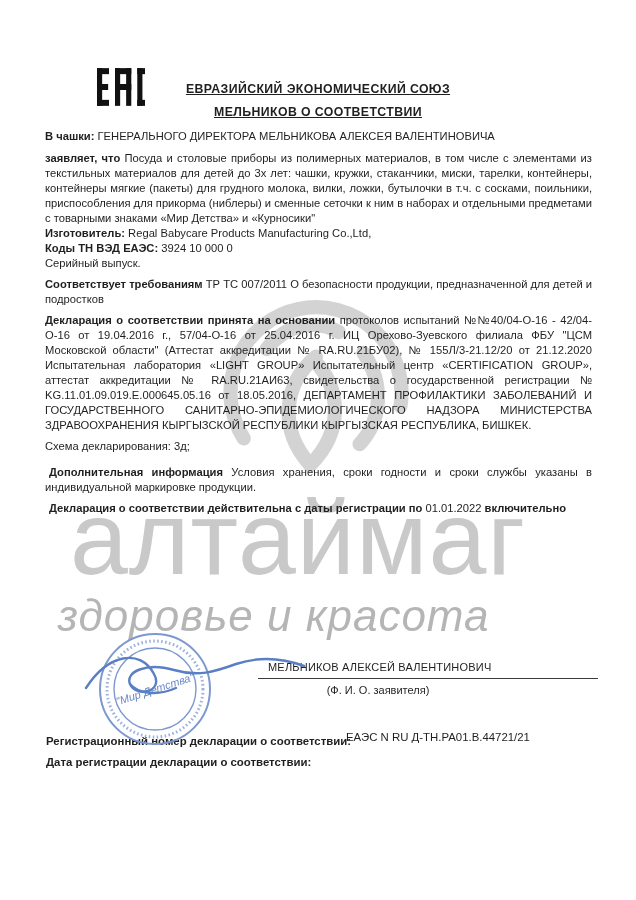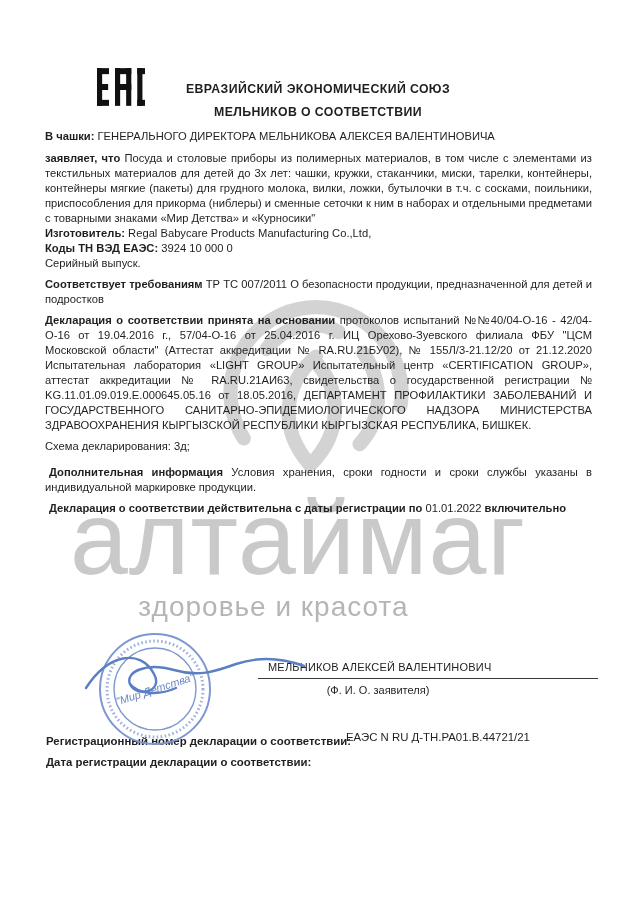--- a/index.html
+++ b/index.html
@@ -3,25 +3,25 @@
 <meta charset="utf-8">
 <style>
   html,body{margin:0;padding:0;background:#ffffff;}
   .page{position:relative;width:636px;height:900px;background:#ffffff;overflow:hidden;
         font-family:"Liberation Sans","DejaVu Sans",sans-serif;color:#1f1f1f;}
   
   .wm{position:absolute;z-index:0;pointer-events:none;}
   .wm-emblem{left:208px;top:294px;}
   .wm-brand{left:70px;top:486px;font-size:104px;font-weight:normal;color:#c9c9c9;
             line-height:1;letter-spacing:1px;white-space:nowrap;}
-  .wm-tagline{left:0;top:591px;width:547px;text-align:center;font-size:28px;
-              color:#b5b5b5;letter-spacing:1px;}
+  .wm-tagline{left:0;top:591px;width:547px;text-align:center;font-size:44px;
+              color:#b5b5b5;letter-spacing:1px;font-style:italic;}
   
   .eac-logo{position:absolute;left:97px;top:66px;z-index:1;}
-  .titles{position:absolute;left:0;top:82px;width:636px;text-align:center;z-index:1;}
+  .titles{position:absolute;left:0;top:82px;width:636px;text-align:center;z-index:1;text-decoration:underline;}
   .title-line{font-weight:bold;font-size:12.3px;letter-spacing:.4px;margin-bottom:9px;}
   
   .content{position:absolute;left:45px;right:44px;top:122px;z-index:1;
            font-size:11.2px;line-height:15px;text-align:justify;}
   .content p{margin:0;}
   .mt{margin-top:6px !important;}
   .mt2{margin-top:7px !important;}
   .mt3{margin-top:11px !important;}
   .b{font-weight:bold;}
   .indent{text-indent:4px;}

